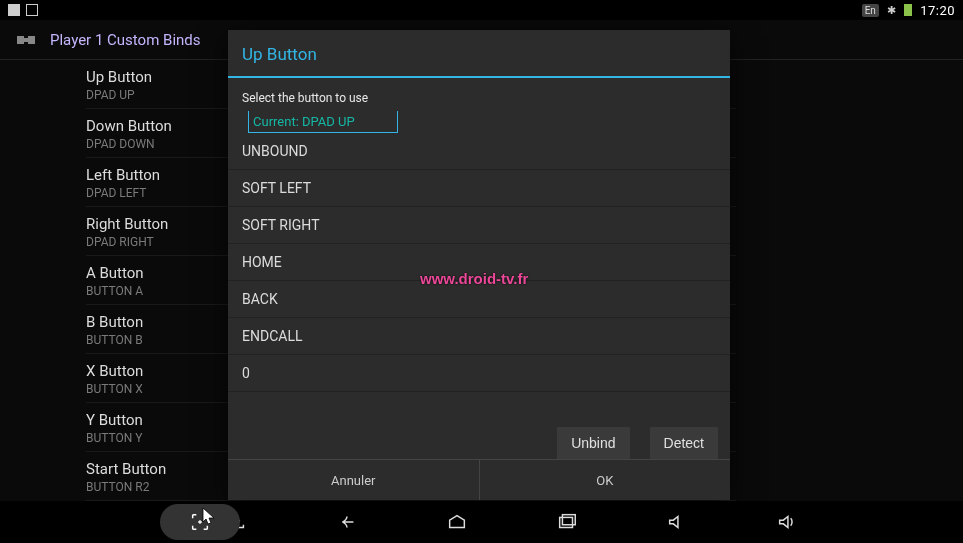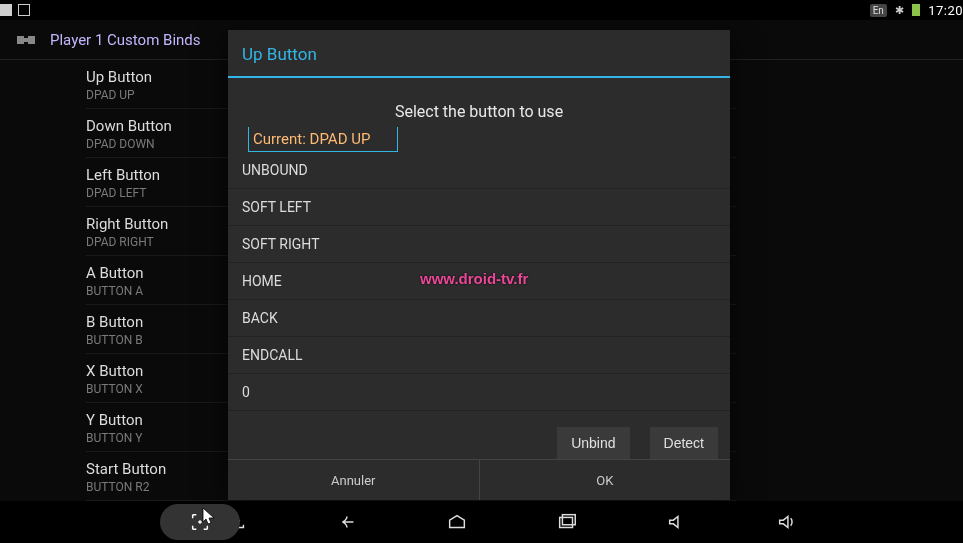--- a/index.html
+++ b/index.html
@@ -10,21 +10,21 @@
   font-family: Roboto, "Helvetica Neue", Arial, sans-serif;
   color: #e0e0e0;
   overflow: hidden;
   position: relative;
 }
 .status-bar {
   height: 20px;
   background: #000;
   display: flex;
   align-items: center;
-  padding: 0 0;
+  padding: 0 8px;
   font-size: 11px;
   color: #ddd;
 }
 .status-left { display: flex; gap: 6px; align-items: center; }
 .status-right { margin-left: auto; display: flex; gap: 8px; align-items: center; }
 .sb-icon { width: 12px; height: 12px; background: #ccc; display:inline-block; }
 .sb-box { width:12px; height:12px; border:1px solid #ccc; display:inline-block; }
 .clock { font-size: 13px; color:#fff; letter-spacing:0.5px; }
 .title-bar {
   height: 40px;
@@ -64,33 +64,32 @@
   flex-direction: column;
 }
 .dialog-title {
   color: #33b5e5;
   font-size: 17px;
   padding: 14px 14px 12px 14px;
   border-bottom: 2px solid #33b5e5;
 }
 .dialog-body { flex: 1; overflow: hidden; display:flex; flex-direction:column; }
 .dialog-subtitle {
-  padding: 24px 14px 0 14px;
-  font-size: 16px;
+  padding: 13px 14px 0 14px;
+  font-size: 12px;
   color: #e8e8e8;
-  text-align: center;
 }
 .current-box {
   margin: 6px 0 0 20px;
   width: 150px;
   border: 1px solid #33b5e5;
   border-top: none;
   padding: 3px 4px 3px 4px;
-  font-size: 15px;
-  color: #fdba74;
+  font-size: 13px;
+  color: #14b8a6;
 }
 .option-list { flex:1; overflow:hidden; }
 .option {
   padding: 10px 14px;
   font-size: 14px;
   color: #dcdcdc;
   border-bottom: 1px solid #222;
 }
 .action-row {
   display:flex; justify-content:flex-end;

